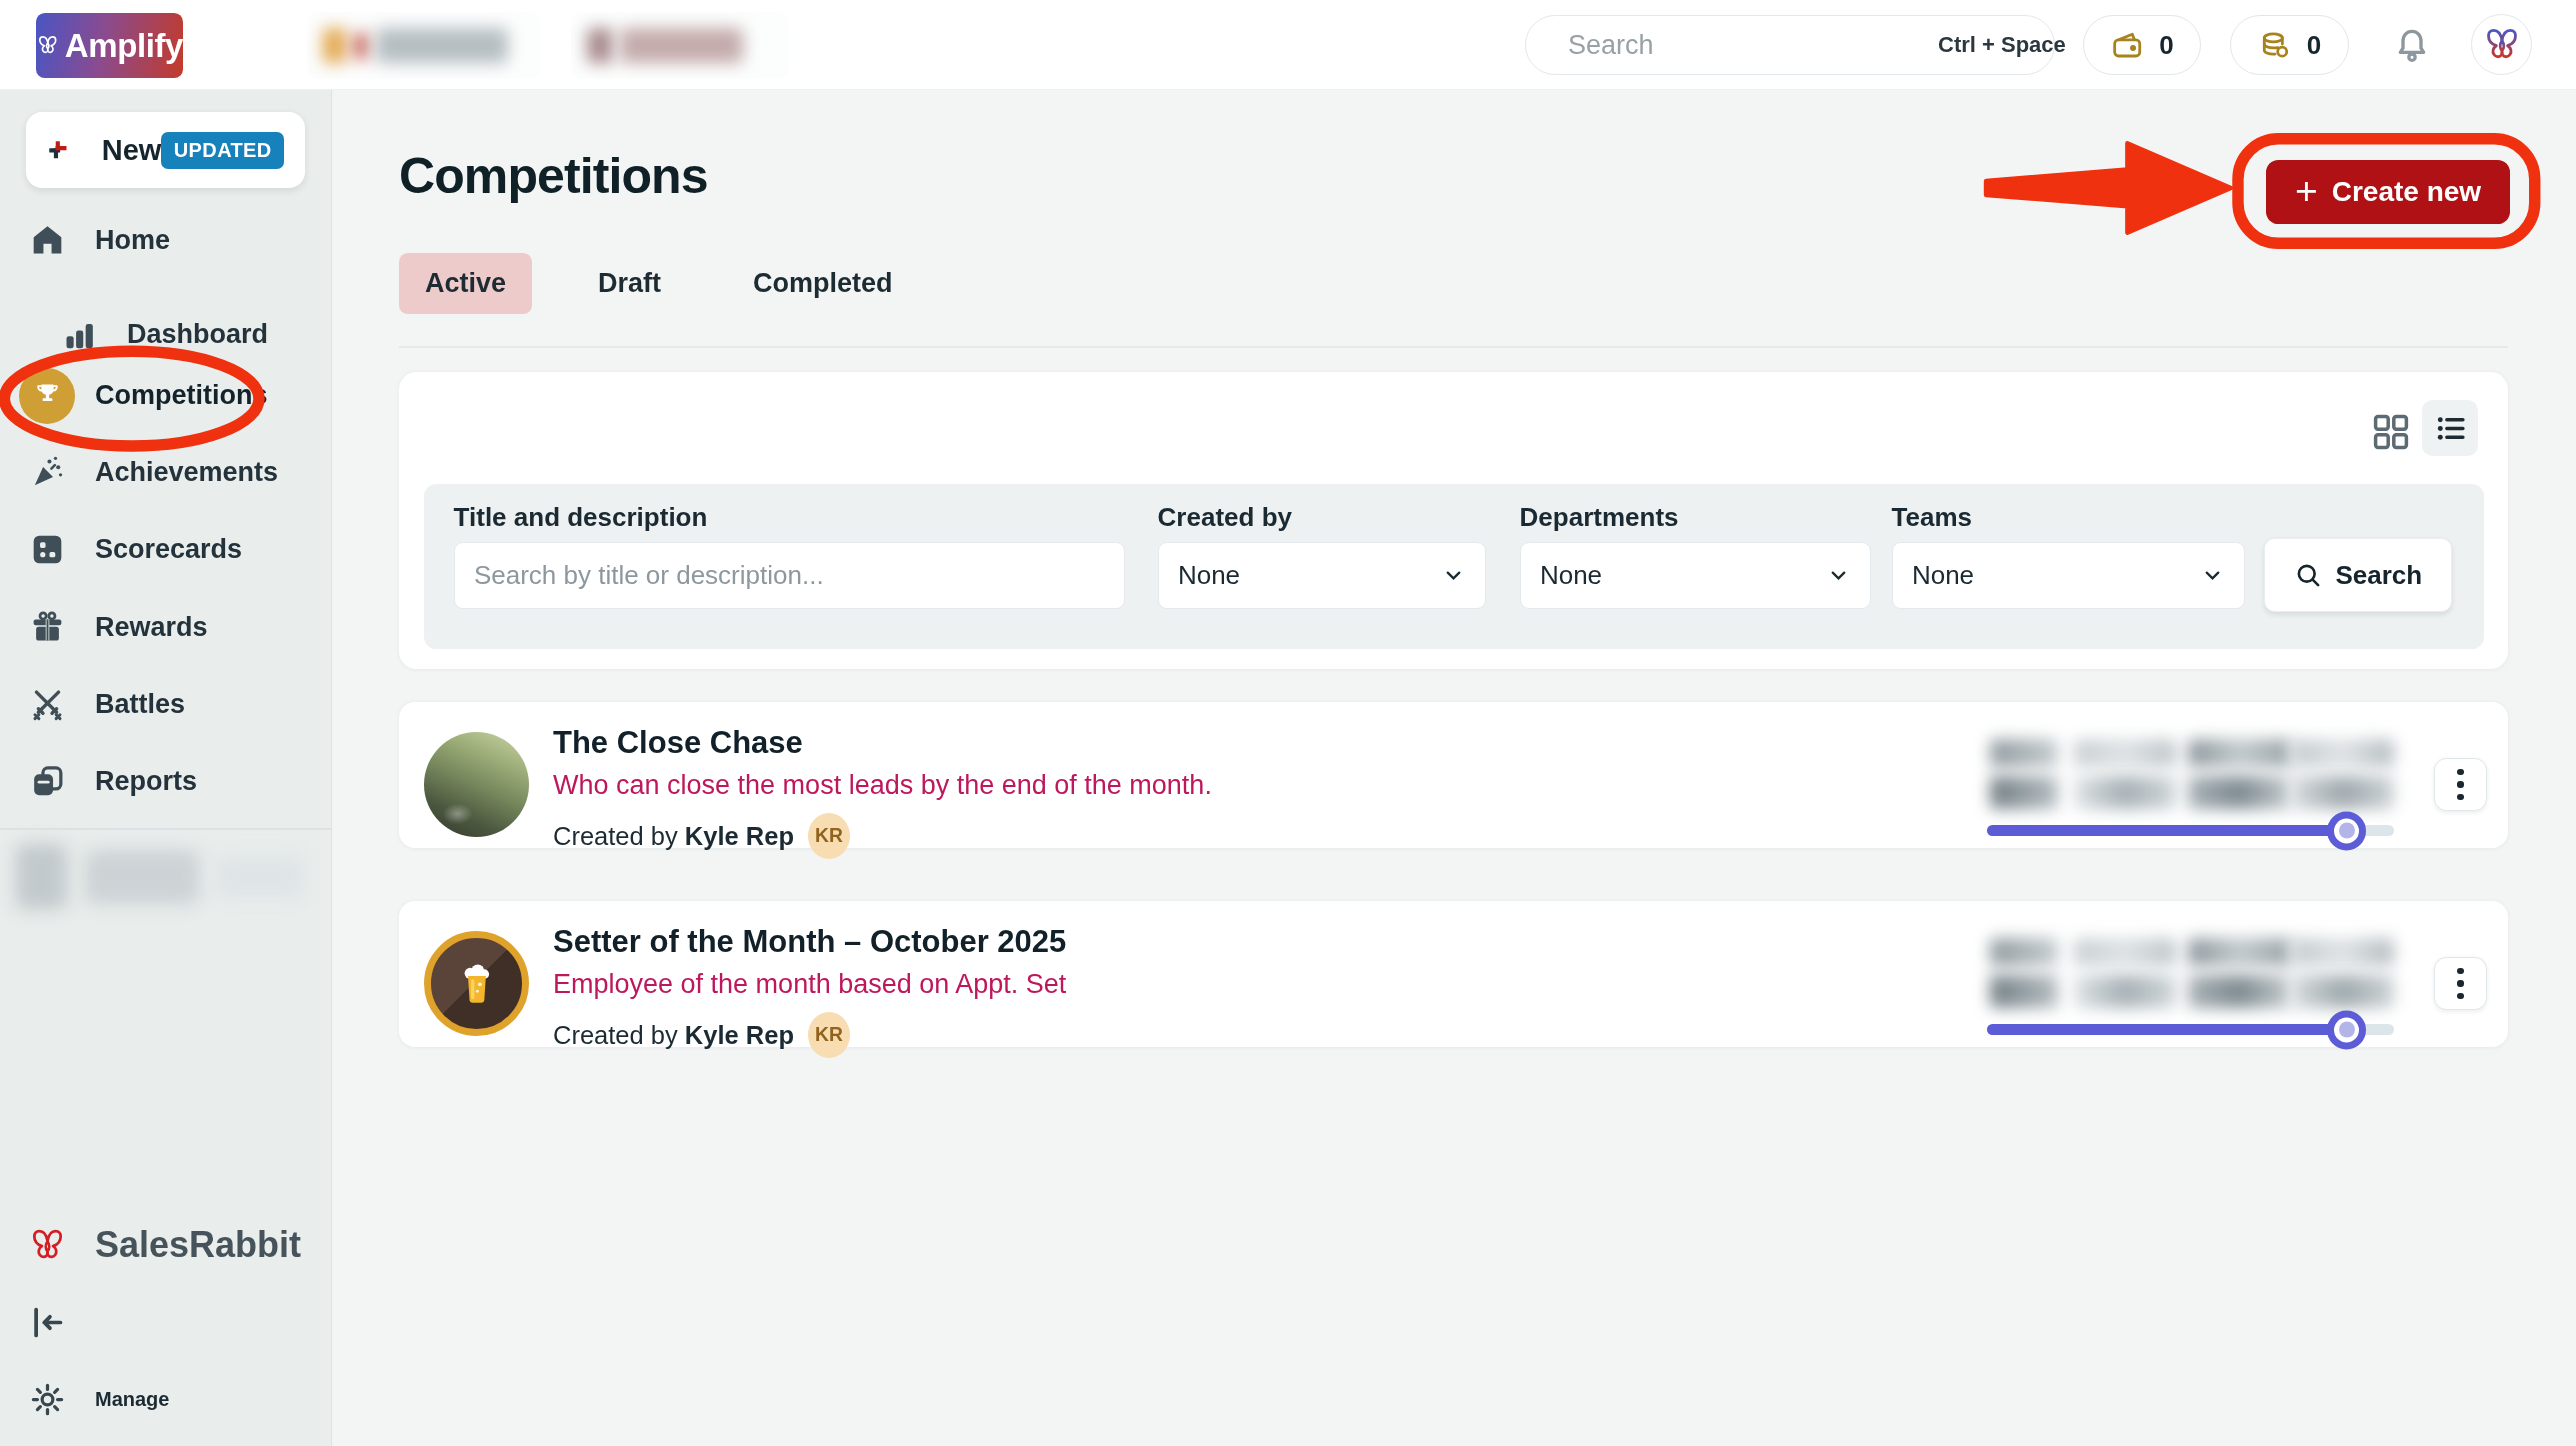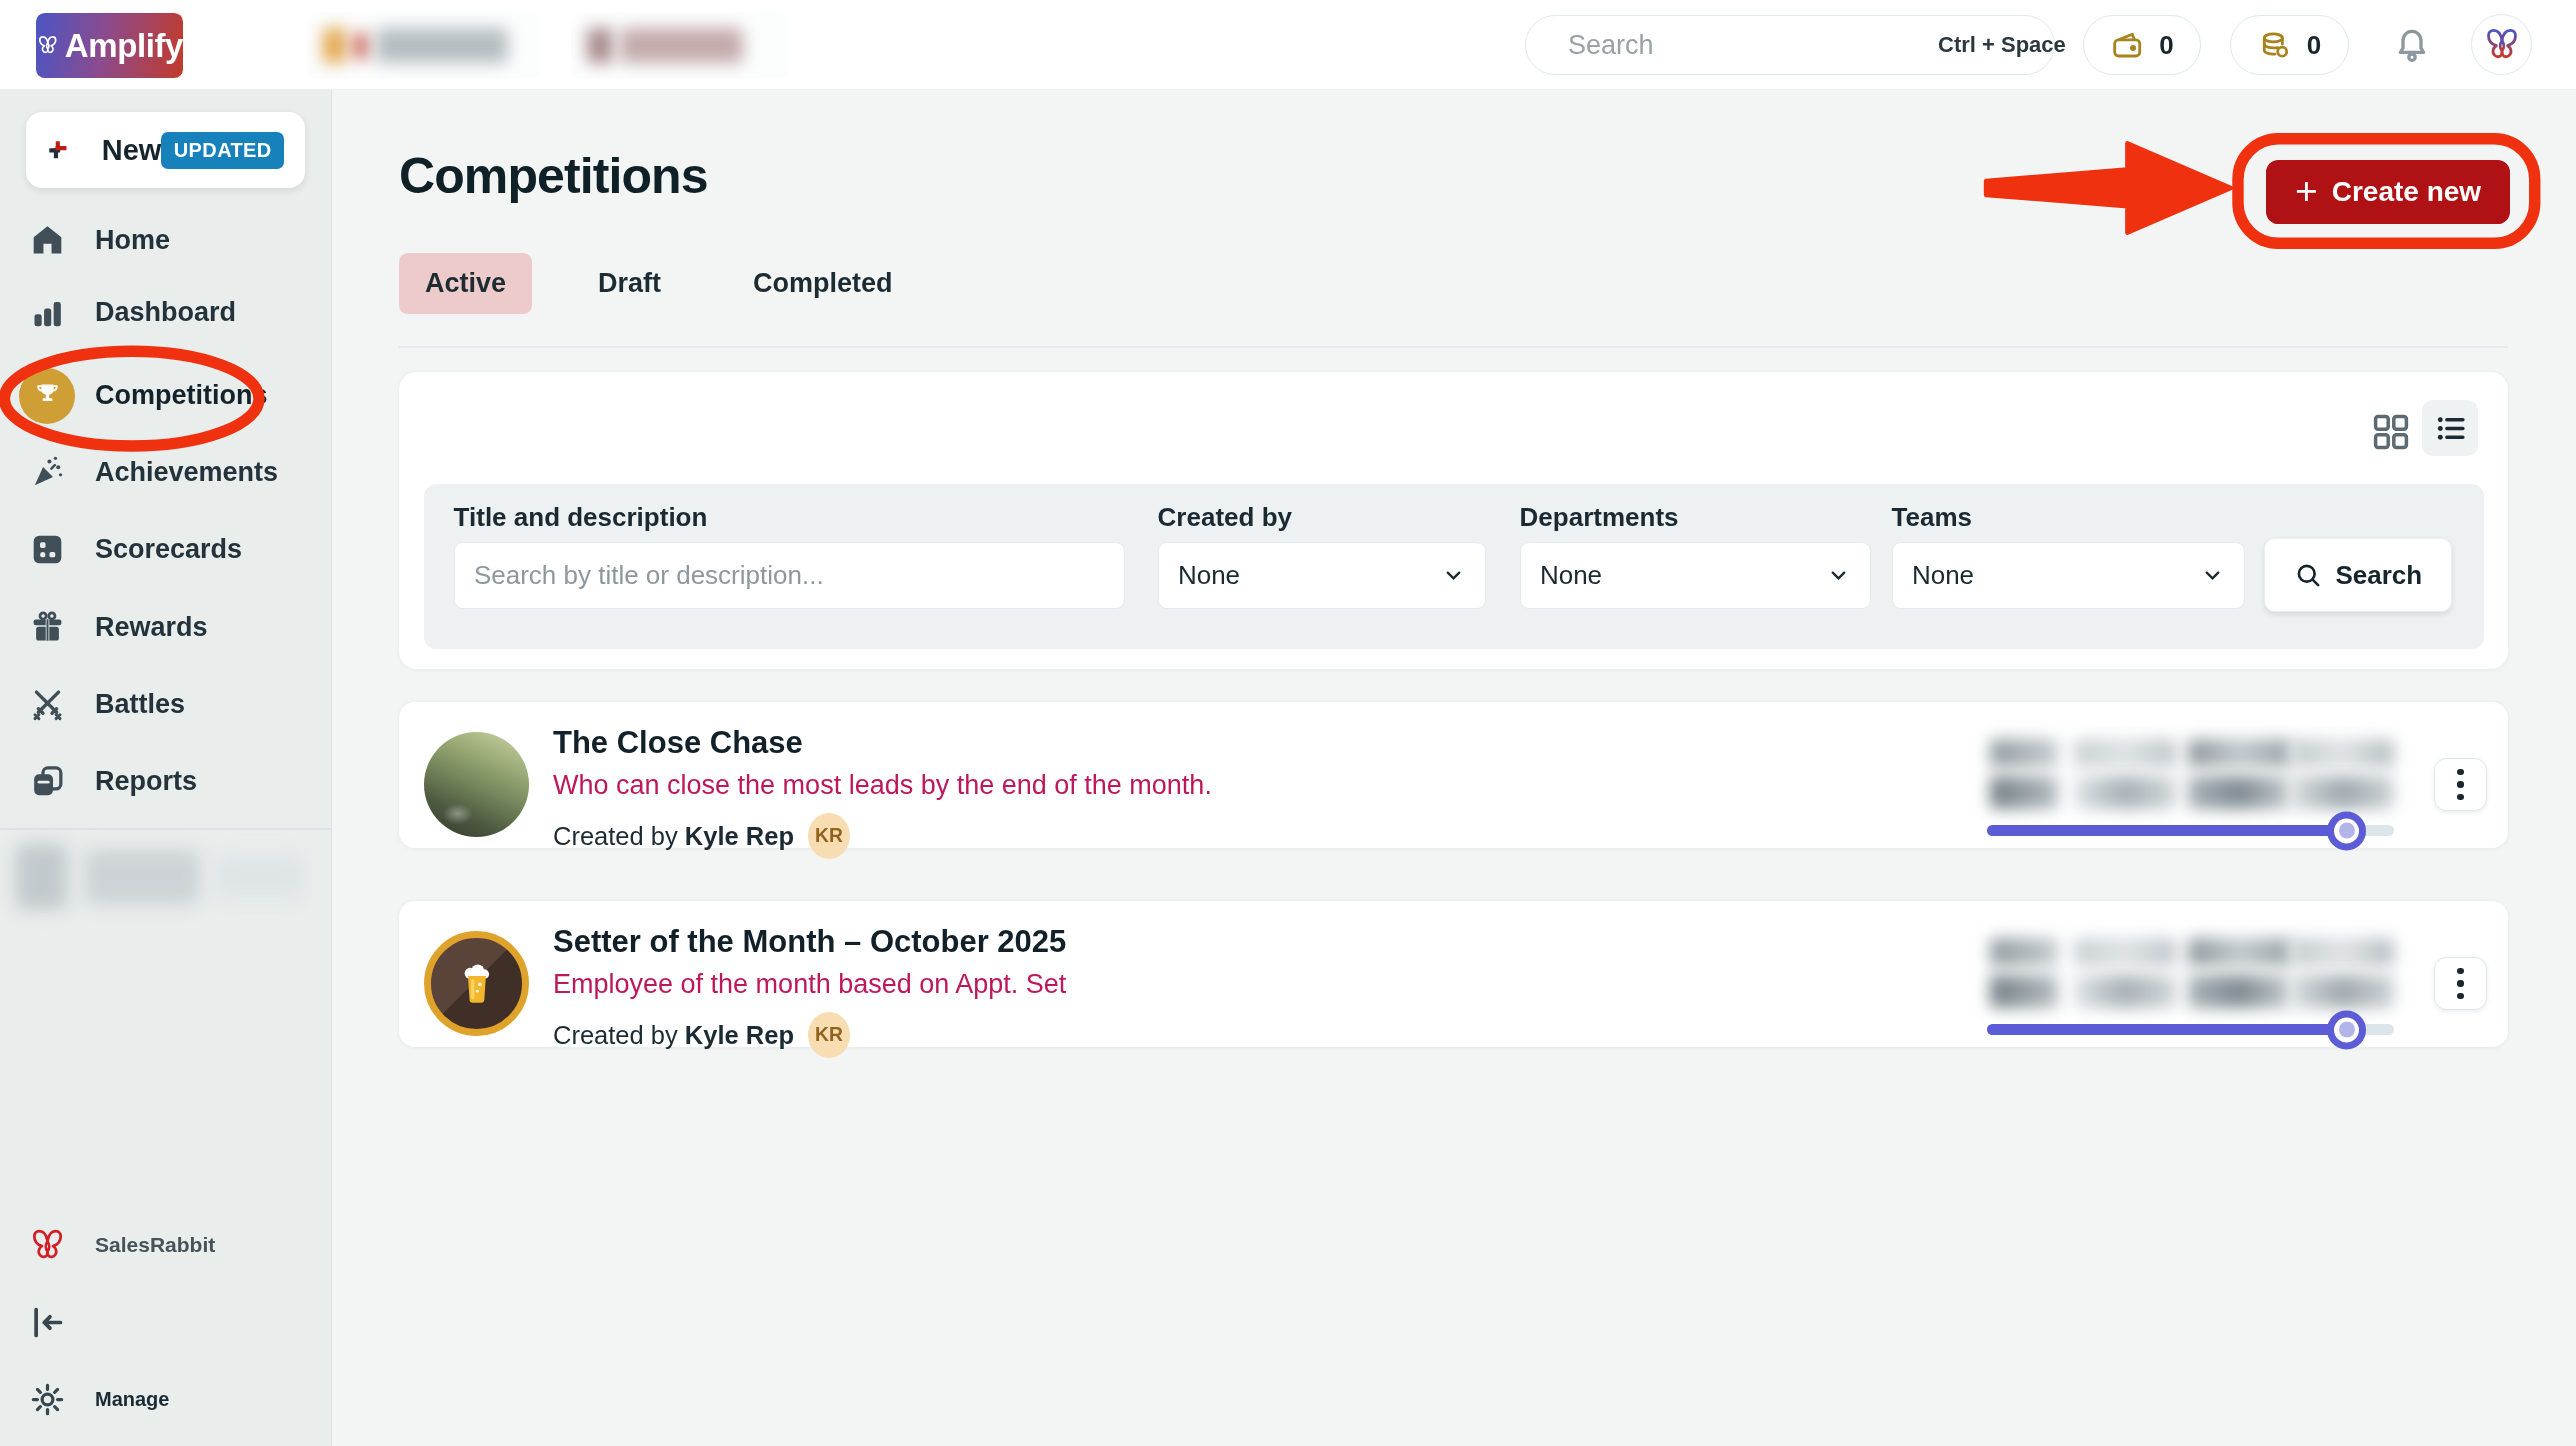--- a/index.html
+++ b/index.html
@@ -181,21 +181,21 @@
     <span class="nlabel">New</span>
     <span class="upd">UPDATED</span>
   </div>
 
   <div class="nav-item" style="top:112px;">
     <svg class="ico" viewBox="0 0 24 24" fill="#3f4e57">
         <path d="M12 3.2 3.5 10v10h6v-6h5v6h6V10Z"></path>
       </svg>
     <span class="lbl">Home</span>
   </div>
-  <div class="nav-item" style="top:184px;">
+  <div class="nav-item" style="top:206px;margin-left:32px;">
     <svg class="ico" viewBox="0 0 24 24" fill="#3f4e57">
       <rect x="4" y="13" width="4.4" height="7.5" rx="1.5"></rect>
         <rect x="9.9" y="9.5" width="4.4" height="11" rx="1.5"></rect>
         <rect x="15.8" y="5.5" width="4.4" height="15" rx="1.5"></rect>
     </svg>
     <span class="lbl">Dashboard</span>
   </div>
   <div class="nav-item active" style="top:267px;">
     <span class="gold-circle">
       <svg width="33" height="33" viewBox="0 0 24 24">
@@ -260,21 +260,21 @@
     <div style="width:114px;height:54px;background:#ccd2d5;"></div>
     <div style="width:88px;height:42px;background:#dfe4e6;"></div>
   </div>
 
   <div class="sb-foot-item" style="top:1126px;">
     <svg class="ico" viewBox="0 0 24 24" fill="none" stroke="#d21f26" stroke-width="1.7" stroke-linecap="round" stroke-linejoin="round">
       <path d="M12 9.1C11.3 5.4 9.5 3.2 7 3.2c-2.1 0-3.1 1.5-3.1 3.2 0 2.8 1.9 5 4.7 6-2 1.2-2.6 3.6-1.4 5.3 1.2 1.7 3.4 1.8 4.4.3.3-.5.4-1.1.4-1.7"></path>
       <path d="M12 9.1c.7-3.7 2.5-5.9 5-5.9 2.1 0 3.1 1.5 3.1 3.2 0 2.8-1.9 5-4.7 6 2 1.2 2.6 3.6 1.4 5.3-1.2 1.7-3.4 1.8-4.4.3-.3-.5-.4-1.1-.4-1.7"></path>
       <path d="M12 9.6c-1.4 1.7-1.4 4.2 0 5.9 1.4-1.7 1.4-4.2 0-5.9Z"></path>
     </svg>
-    <span class="lbl" style="position:absolute;left:95px;font-size:21px;font-weight:600;color:#46535a;">SalesRabbit</span>
+    <span class="lbl" style="position:absolute;left:95px;font-size:36px;font-weight:600;color:#46535a;">SalesRabbit</span>
   </div>
   <div class="sb-foot-item" style="top:1203px;">
     <svg class="ico" viewBox="0 0 24 24" fill="none" stroke="#37464f" stroke-width="2.3" stroke-linecap="round" stroke-linejoin="round">
       <path d="M5 4v16M20 12H10M13.5 8.5 10 12l3.5 3.5"></path>
     </svg>
   </div>
   <div class="sb-foot-item" style="top:1280px;">
     <svg class="ico" viewBox="0 0 24 24" fill="none" stroke="#37464f" stroke-width="2" stroke-linecap="round">
       <circle cx="12" cy="12" r="3.3"></circle>
       <path d="M18.2 12h2.5M16.4 16.4l1.8 1.8M12 18.2v2.5M7.6 16.4l-1.8 1.8M5.8 12H3.3M7.6 7.6 5.8 5.8M12 5.8V3.3M16.4 7.6l1.8-1.8"></path>

